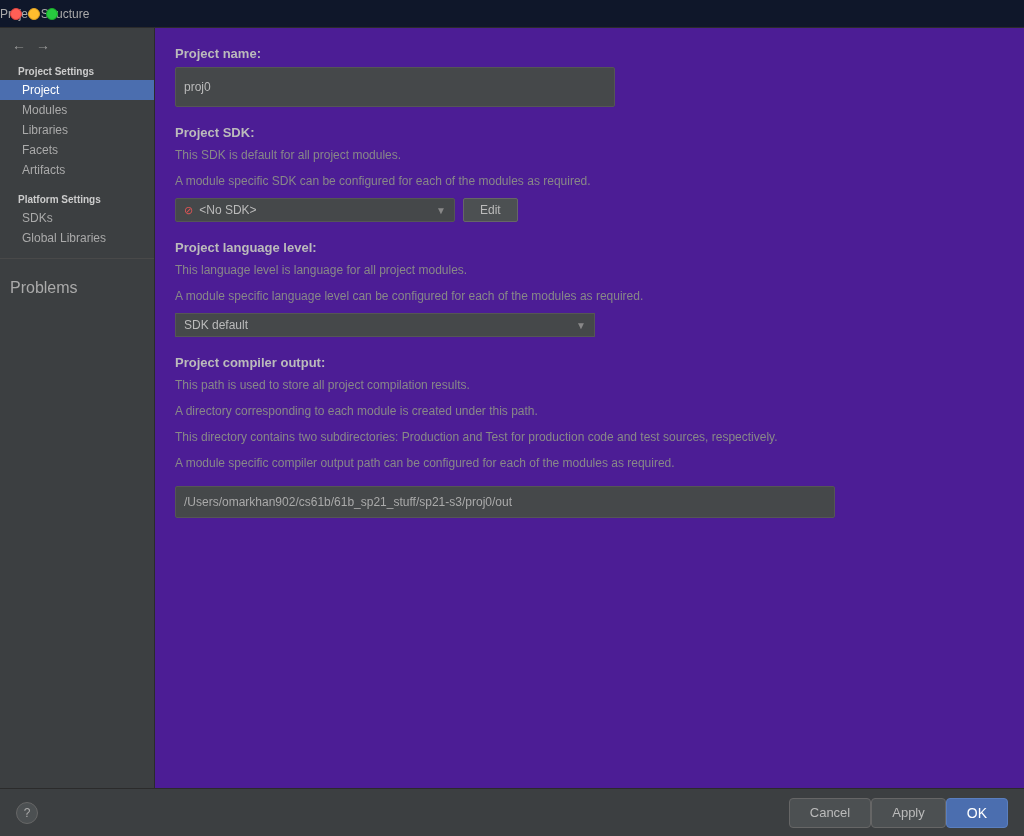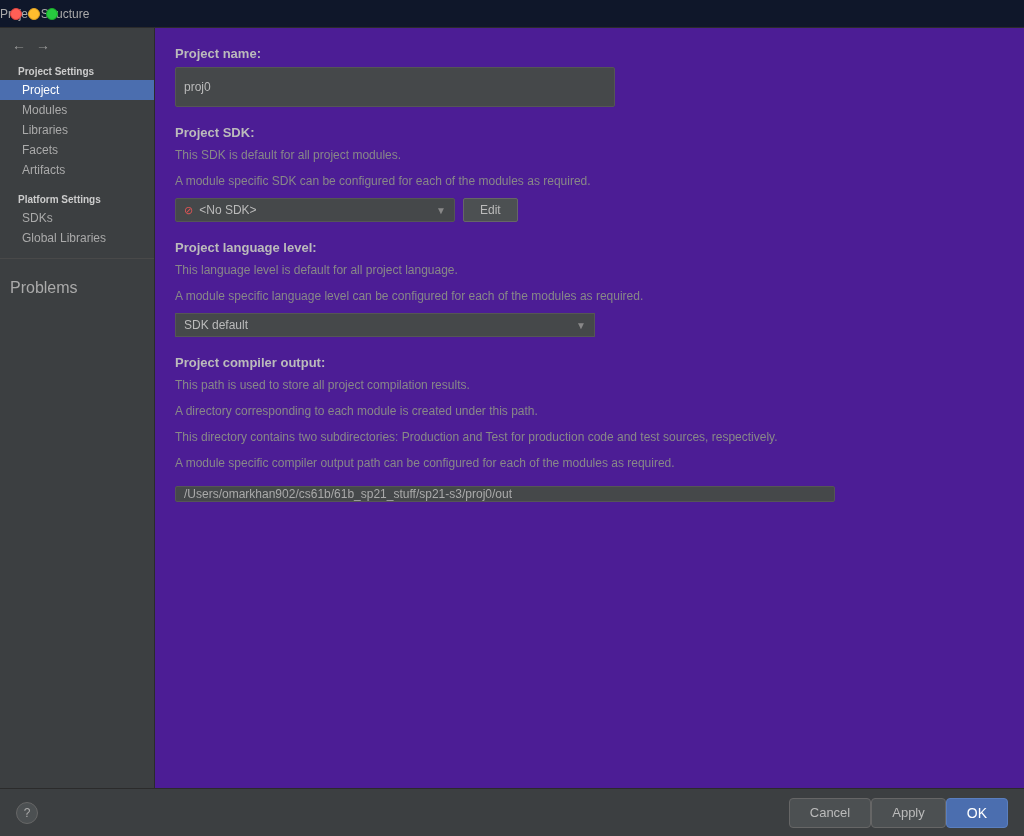--- a/index.html
+++ b/index.html
@@ -197,21 +197,21 @@
       margin-top: 6px;
     }
     .lang-select-text { flex: 1; }
     .lang-dropdown-arrow { color: #888; font-size: 10px; }
 
     .compiler-output-input {
       background: #45484a;
       border: 1px solid #555;
       color: #aaaaaa;
       font-size: 12px;
-      padding: 0 8px;
+      padding: 8px 8px;
       width: 660px;
       outline: none;
       border-radius: 2px;
       margin-top: 6px;
     }
 
     
     .bottom-bar {
       height: 48px;
       background: #3c3f41;
@@ -344,21 +344,21 @@
             <span>&lt;No SDK&gt;</span>
           </div>
           <span class="sdk-dropdown-arrow">▼</span>
         </div>
         <button class="edit-btn">Edit</button>
       </div>
     </div>
 
     <div class="section">
       <div class="field-label">Project language level:</div>
-      <div class="description-text">This language level is default for all project language.</div>
+      <div class="description-text">This language level is language for all project modules.</div>
       <div class="description-text">A module specific language level can be configured for each of the modules as required.</div>
       <div class="language-select">
         <span class="lang-select-text">SDK default</span>
         <span class="lang-dropdown-arrow">▼</span>
       </div>
     </div>
 
     <div class="section">
       <div class="field-label">Project compiler output:</div>
       <div class="description-text">This path is used to store all project compilation results.</div>

